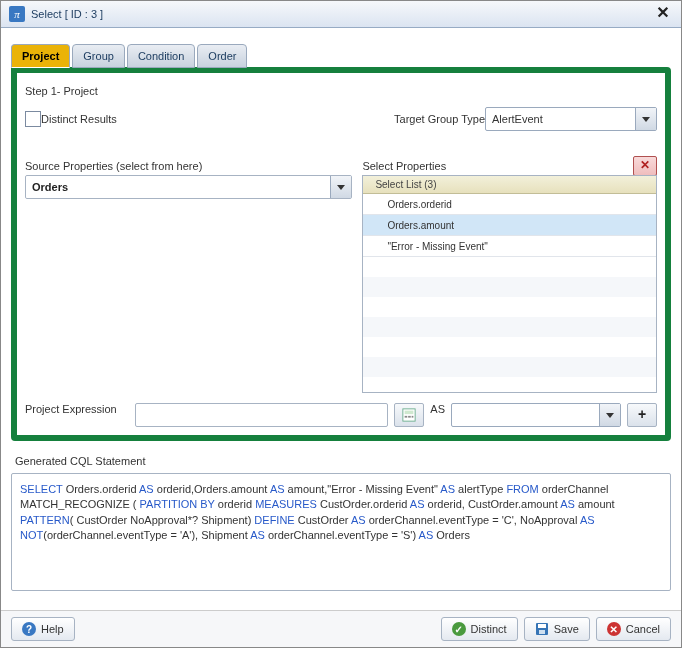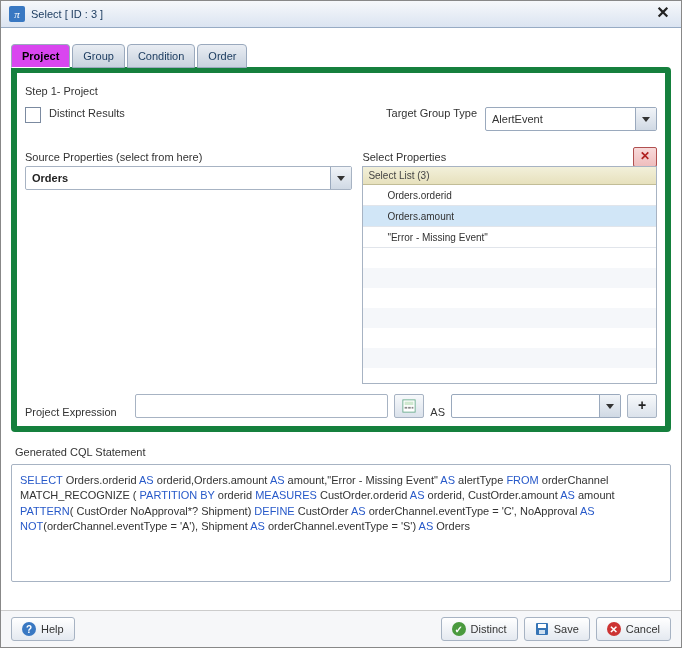--- a/index.html
+++ b/index.html
@@ -6,50 +6,50 @@
   .window{width:682px;height:648px;box-sizing:border-box;position:relative;border:1px solid #888}
   
   .titlebar{height:26px;background:linear-gradient(#f6f8fb,#dbe4f1);border-bottom:1px solid #97abc4;display:flex;align-items:center;padding:0 8px}
   .titlebar .icon{width:16px;height:16px;background:#3978c2;color:#fff;font-family:Georgia,serif;font-style:italic;font-size:11px;line-height:16px;text-align:center;border-radius:2px;margin-right:6px}
   .titlebar .ttl{font-weight:normal;color:#1a3a5e}
   .titlebar .close{margin-left:auto;width:20px;height:20px;font-size:16px;font-weight:bold;color:#222;text-align:center;line-height:18px;cursor:pointer}
   .body{padding:16px 10px 0 10px;position:absolute;top:26px;bottom:0;left:0;right:0;box-sizing:border-box}
   
   .tabs{display:flex;gap:2px;position:relative;z-index:2}
   .tab{border:1px solid #9aa9bd;border-radius:4px 4px 0 0;background:linear-gradient(#e9edf3,#c8d2de);padding:5px 10px;color:#1a3a5e;cursor:pointer;position:relative;top:1px}
-  .tab.active{background:#d946ef;border-bottom-color:#fff;font-weight:bold;color:#000}
+  .tab.active{background:#eab308;border-bottom-color:#fff;font-weight:bold;color:#000}
   .tabpane{border:6px solid #15803d;border-radius:0 4px 4px 4px;padding:8px;position:relative}
   .step{color:#333;margin:4px 0 10px 0}
   
-  .toprow{display:flex;gap:8px;margin-bottom:17px}
+  .toprow{display:flex;align-items:center;margin-bottom:26px}
   .chk{width:14px;height:14px;border:1px solid #7b8aa0;background:#fff}
   .target-lbl{margin-left:auto}
   .combo{display:flex;align-items:center;border:1px solid #9aa9bd;background:#fff;height:22px;border-radius:2px}
   .combo .ctxt{padding:0 6px;flex:1}
   .combo .cbtn{width:20px;height:100%;border-left:1px solid #9aa9bd;background:linear-gradient(#f1f4f8,#d0d9e4);display:flex;align-items:center;justify-content:center}
   .tri{width:0;height:0;border-left:4px solid transparent;border-right:4px solid transparent;border-top:5px solid #333}
   
   .cols{display:flex;gap:10px}
   .panel{flex:1;display:flex;flex-direction:column}
   .panel-title{display:flex;align-items:center;height:18px}
   .delbtn{margin-left:auto;width:22px;height:18px;border:1px solid #b05050;background:linear-gradient(#f8dada,#efbdbd);color:#b02020;font-size:12px;font-weight:bold;text-align:center;line-height:16px;border-radius:2px;cursor:pointer}
   .listbox{border:1px solid #a7b3c3;background:#fff;height:186px;display:flex;flex-direction:column;overflow:hidden}
   .drop-row{border:1px solid #a7b3c3;border-radius:2px;margin-bottom:6px}
   .drop-row .combo{border:none}
   .drop-row .ctxt{font-weight:bold;color:#222}
-  .grouphdr{background:linear-gradient(#f2f0da,#e7e1bd);border-bottom:1px solid #c2bd97;padding:3px 5px;font-size:10px;color:#444}
+  .grouphdr{background:linear-gradient(#f2f0da,#e7e1bd);border-bottom:1px solid #c2bd97;padding:3px 12px;font-size:10px;color:#444}
   .row{display:flex;align-items:center;border-bottom:1px solid #e1e5eb;height:20px;padding:0 8px;font-size:10px}
   .row.alt{background:#f5f7fa}
   .row .k{color:#666;width:55px}
   .row .v{color:#888}
   .srow{height:20px;border-bottom:1px solid #e1e5eb;display:flex;align-items:center;padding:0 24px;font-size:10px;color:#333}
   .srow.sel{background:#d1e6f7}
   .fillrows{flex:1;background:repeating-linear-gradient(#fff,#fff 20px,#f5f7fa 20px,#f5f7fa 40px)}
   
-  .exprrow{display:flex;align-items:flex-end;gap:6px;margin-top:10px}
+  .exprrow{display:flex;align-items:flex-start;gap:6px;margin-top:10px}
   .exprlabel{width:104px}
   .txtin{border:1px solid #a7b3c3;height:22px;flex:1;border-radius:2px;padding:0 4px;background:#fff}
   .iconbtn{width:28px;height:22px;border:1px solid #a7b3c3;background:linear-gradient(#f7f9fb,#dbe2eb);border-radius:2px;display:flex;align-items:center;justify-content:center;cursor:pointer}
   .iconbtn svg{width:14px;height:14px}
   .asbox{width:170px;display:flex}
   .plusbtn{width:28px;height:22px;border:1px solid #a7b3c3;background:linear-gradient(#f7f9fb,#dbe2eb);border-radius:2px;text-align:center;line-height:20px;font-size:14px;font-weight:bold;cursor:pointer;color:#222}
   
   .gen-lbl{margin:14px 0 6px 4px;color:#333}
   .cqlbox{border:1px solid #a7b3c3;border-radius:2px;padding:8px;height:100px;font-size:11px;line-height:1.4;color:#333;overflow:auto}
   .kw{color:#2759c9}

